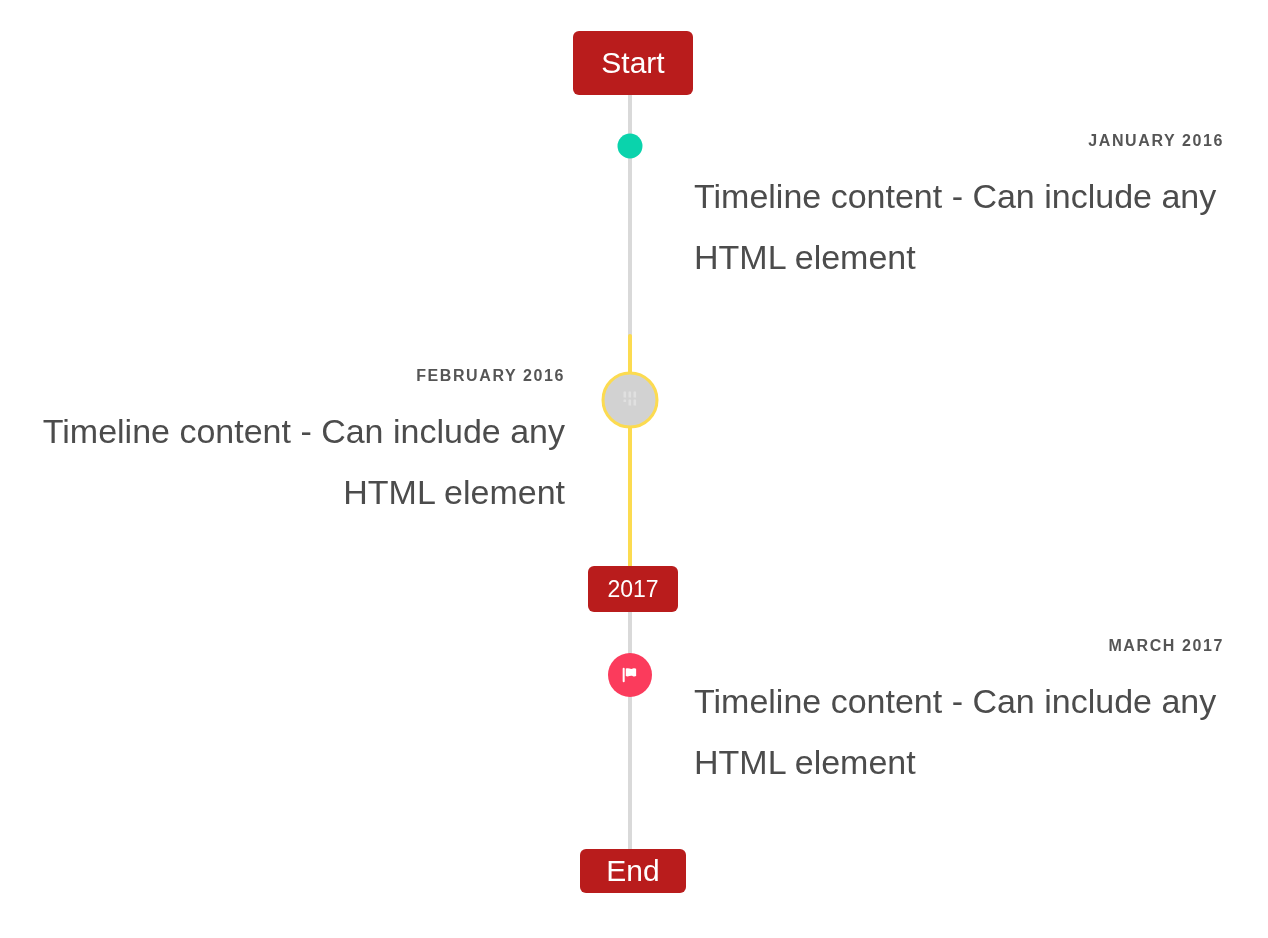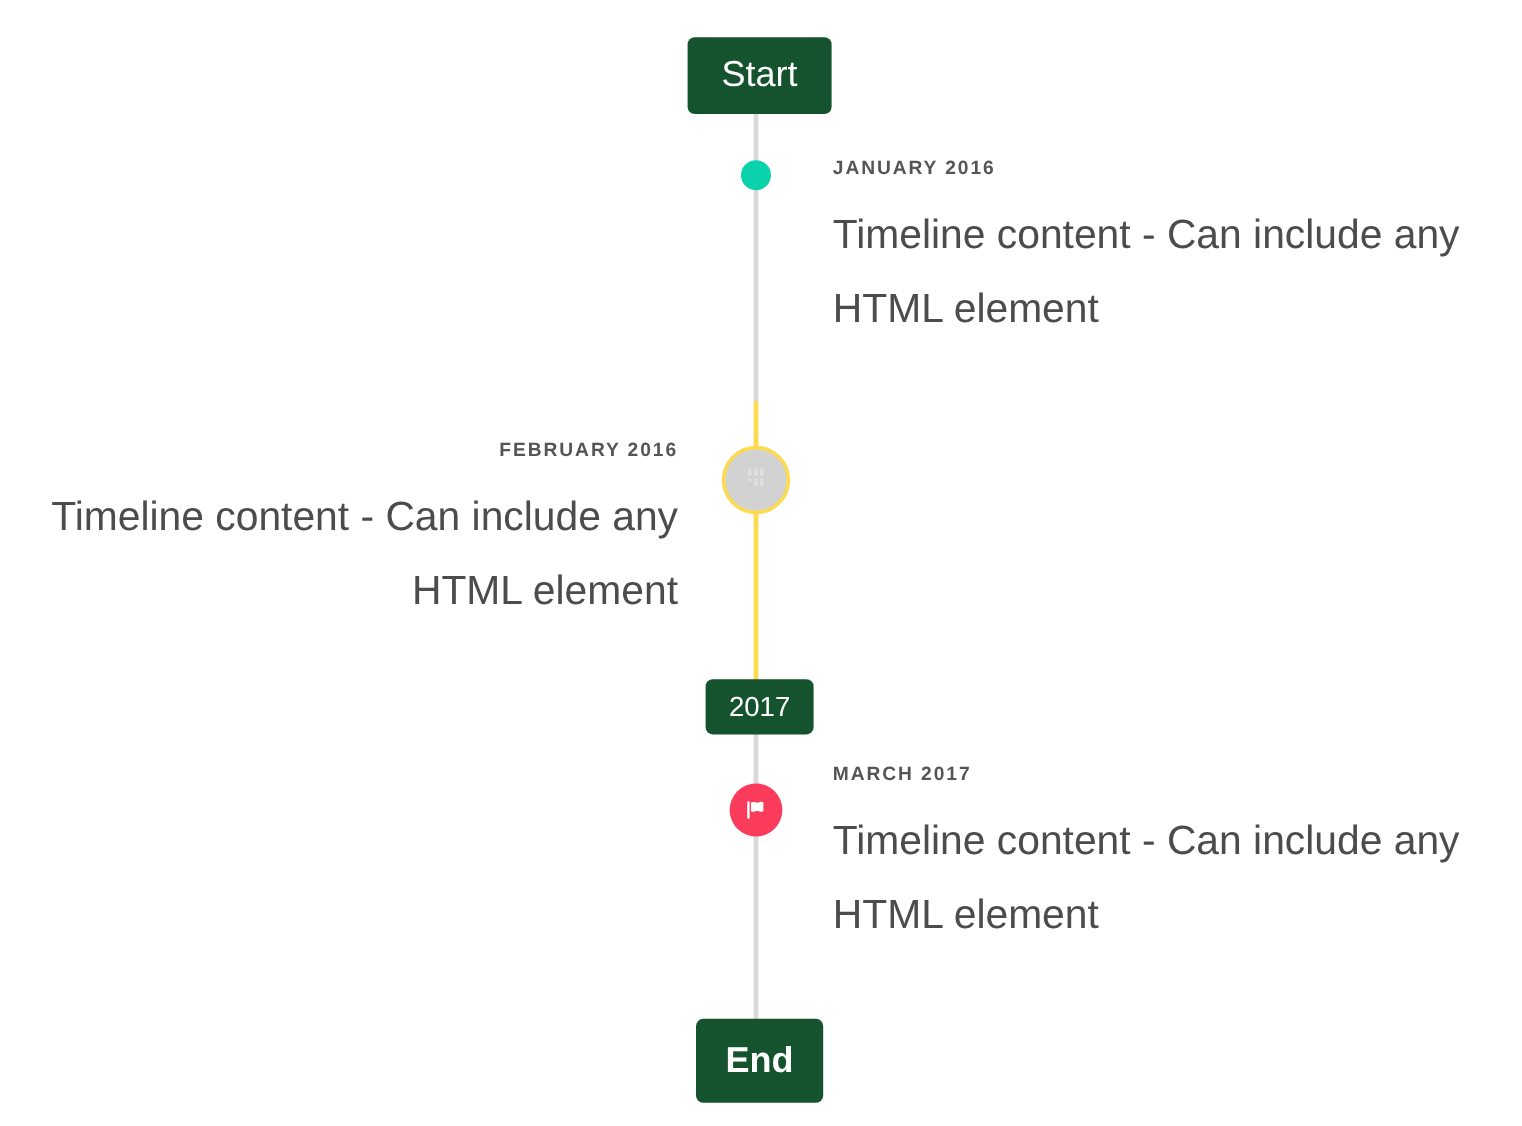--- a/index.html
+++ b/index.html
@@ -30,21 +30,21 @@
   }
   .axis-gray-top   { top: 92px;  height: 246px; background: #d9d9d9; }
   .axis-yellow     { top: 334px; height: 236px; background: #fcdb50; }
   .axis-gray-bottom{ top: 610px; height: 242px; background: #d9d9d9; }
 
   
   .cap-badge {
     position: absolute;
     left: 50%;
     transform: translateX(-50%);
-    background: #14532d;
+    background: #b91c1c;
     color: #ffffff;
     border-radius: 6px;
     display: flex;
     align-items: center;
     justify-content: center;
     box-sizing: border-box;
     z-index: 3;
   }
   .cap-start {
     top: 31px;
@@ -59,23 +59,23 @@
     margin-left: -1px;
     width: 90px;
     height: 46px;
     font-size: 23px;
     font-weight: 400;
   }
   .cap-end {
     top: 849px;
     margin-left: -1px;
     width: 106px;
-    height: 70px;
+    height: 44px;
     font-size: 30px;
-    font-weight: 700;
+    font-weight: 400;
   }
 
   
   .marker {
     position: absolute;
     left: 630px;
     transform: translate(-50%, -50%);
     border-radius: 50%;
     box-sizing: border-box;
     display: flex;
@@ -126,20 +126,21 @@
   .entry-mar { top: 636px; }
 
   .entry-date {
     font-size: 16px;
     font-weight: bold;
     letter-spacing: 1.6px;
     color: #555555;
     text-transform: uppercase;
     margin: 0 0 16px 0;
     line-height: 1.2;
+    text-align: right;
   }
   .entry-body {
     font-size: 34px;
     font-weight: 300;
     color: #4c4c4c;
     line-height: 1.78;
     margin: 0;
   }
 </style>
 </head>

